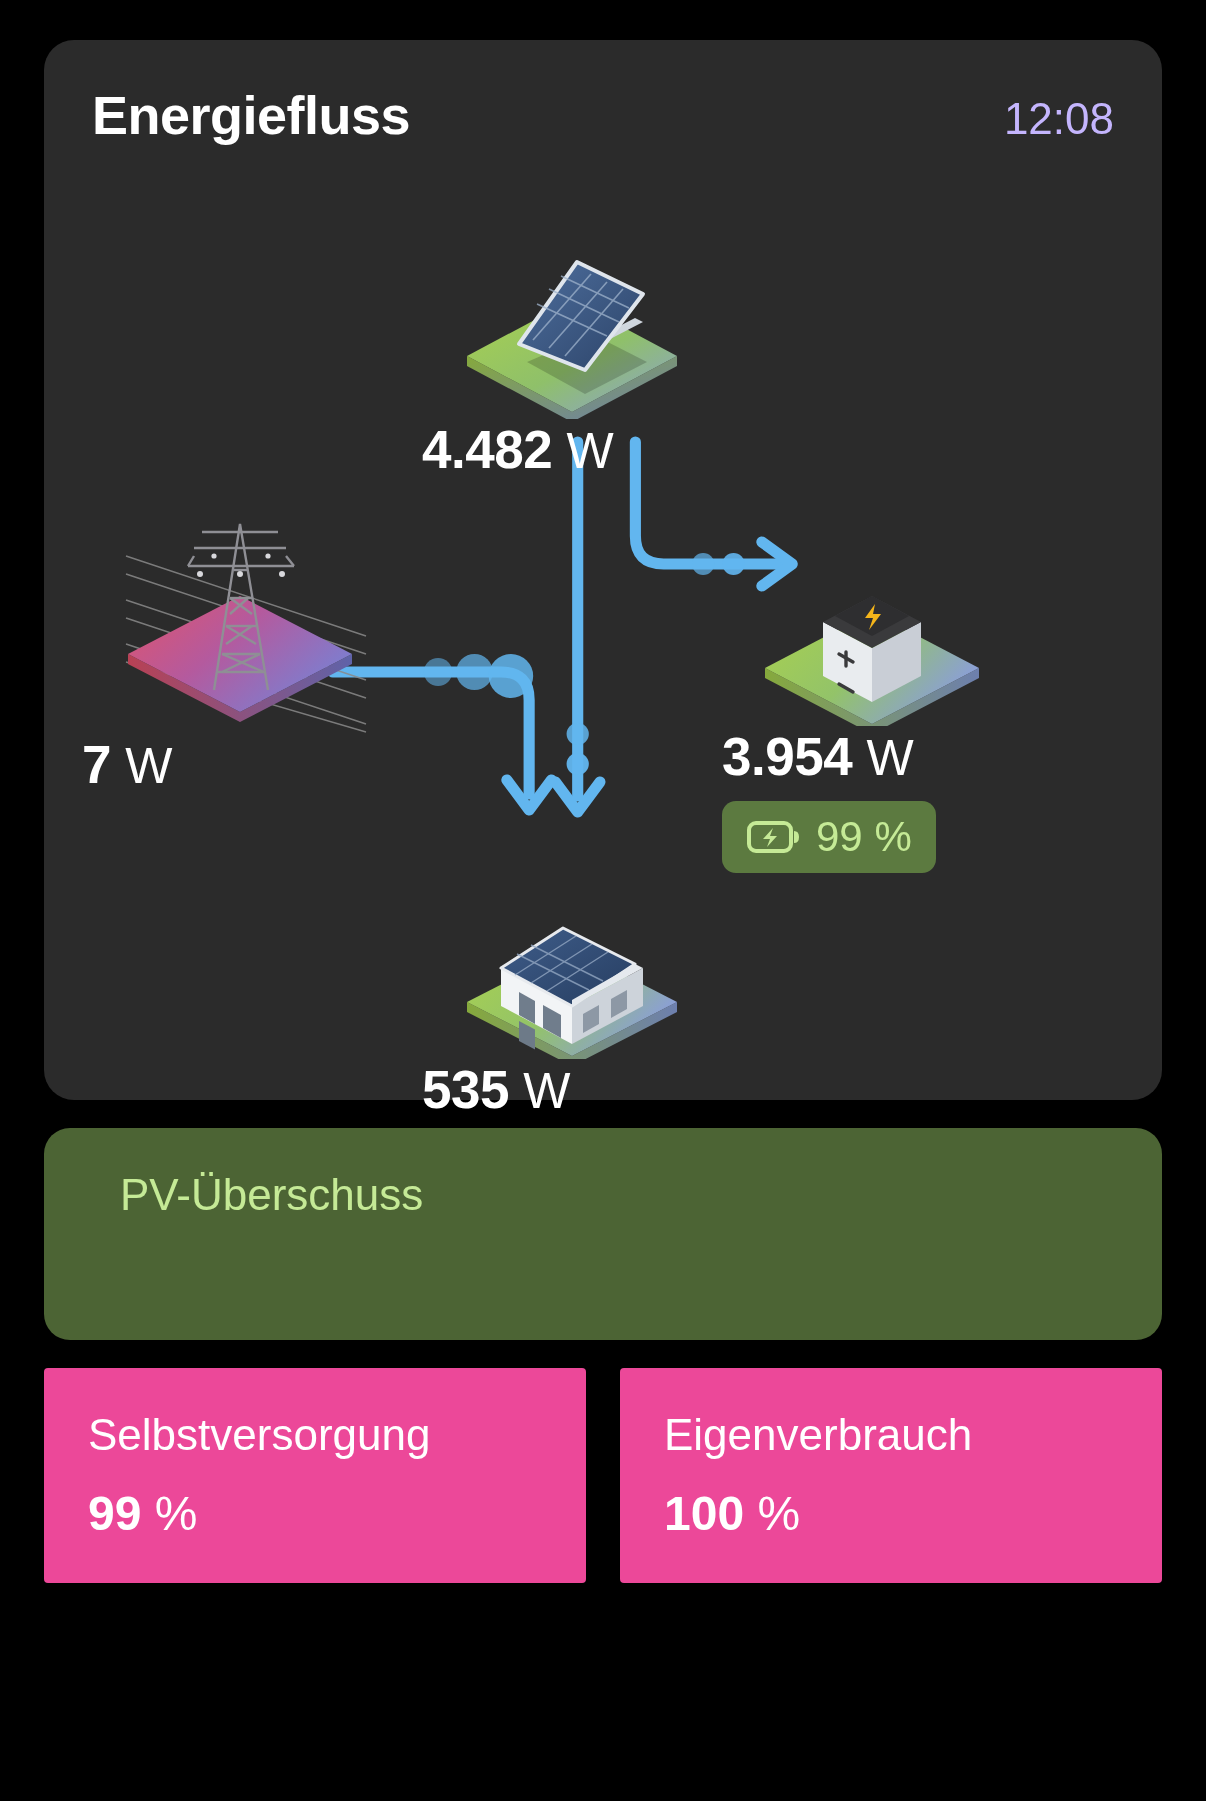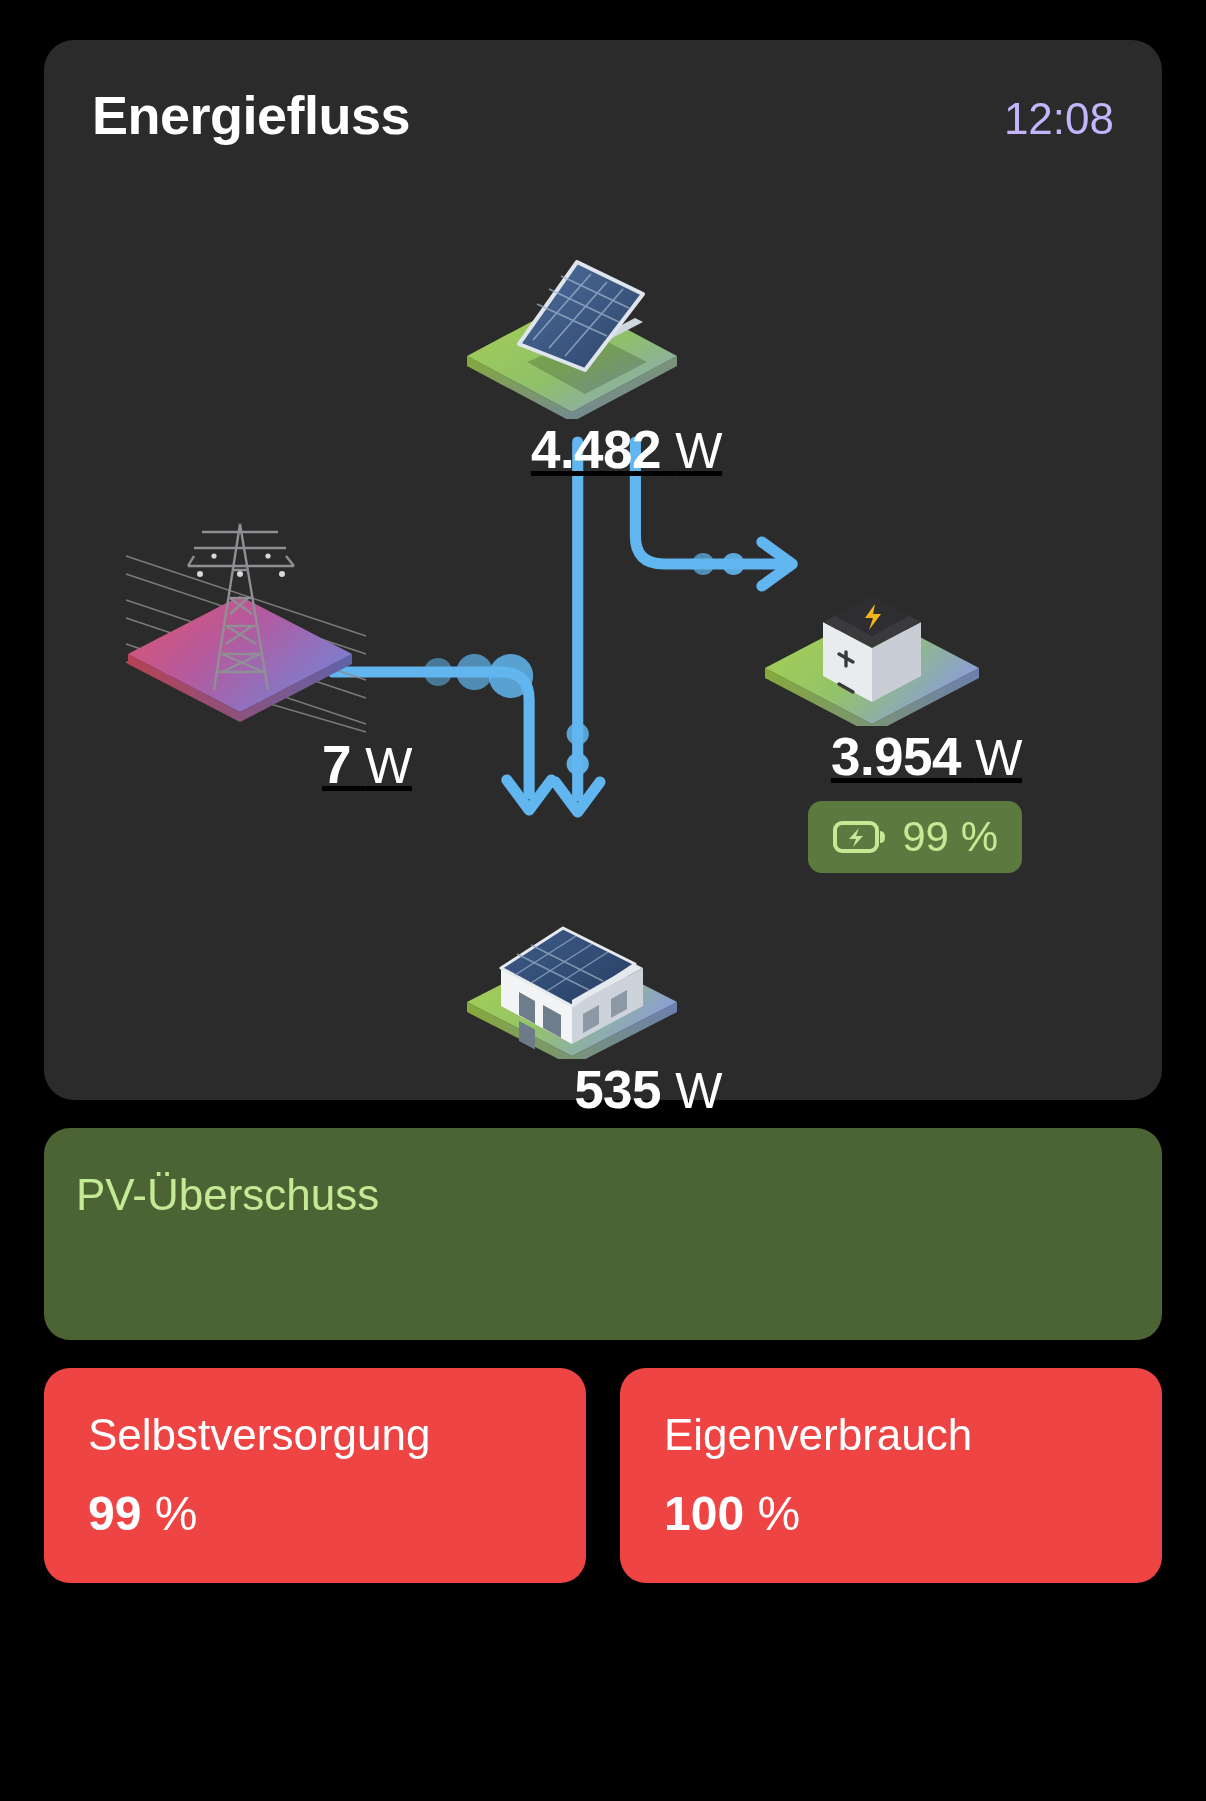--- a/index.html
+++ b/index.html
@@ -47,21 +47,21 @@
     font-weight: normal;
   }
 
   .flow-area {
     position: relative;
     width: 100%;
     height: 940px;
   }
 
   
-  .node { position: absolute; text-align: right; text-decoration: underline; }
+  .node { position: absolute; text-align: left; }
   .node-solar  { left: 330px; top: 80px;  width: 300px; }
   .node-grid   { left: -10px; top: 340px; width: 330px; }
   .node-batt   { left: 630px; top: 392px; width: 300px; }
   .node-house  { left: 330px; top: 720px; width: 300px; }
 
   .value {
     color: #ffffff;
     font-size: 53px;
     font-weight: bold;
     white-space: nowrap;
@@ -93,21 +93,21 @@
     position: absolute;
     left: 0; top: 0;
     width: 100%; height: 100%;
     pointer-events: none;
   }
 
   
   .surplus-card {
     background: #4c6434;
     border-radius: 26px;
-    padding: 42px 32px;
+    padding: 42px 76px;
     height: 212px;
     flex: none;
   }
   .surplus-label {
     color: #c5ea96;
     font-size: 44px;
     font-weight: normal;
     margin-bottom: 26px;
   }
   .surplus-value {
@@ -119,22 +119,22 @@
 
   
   .stats-row {
     display: flex;
     gap: 34px;
     height: 215px;
     flex: none;
   }
   .stat-card {
     flex: 1;
-    background: #ef4444;
-    border-radius: 26px;
+    background: #ec4899;
+    border-radius: 4px;
     padding: 42px 44px;
   }
   .stat-label {
     color: #ffffff;
     font-size: 44px;
     font-weight: normal;
     margin-bottom: 26px;
     white-space: nowrap;
   }
   .stat-value {

